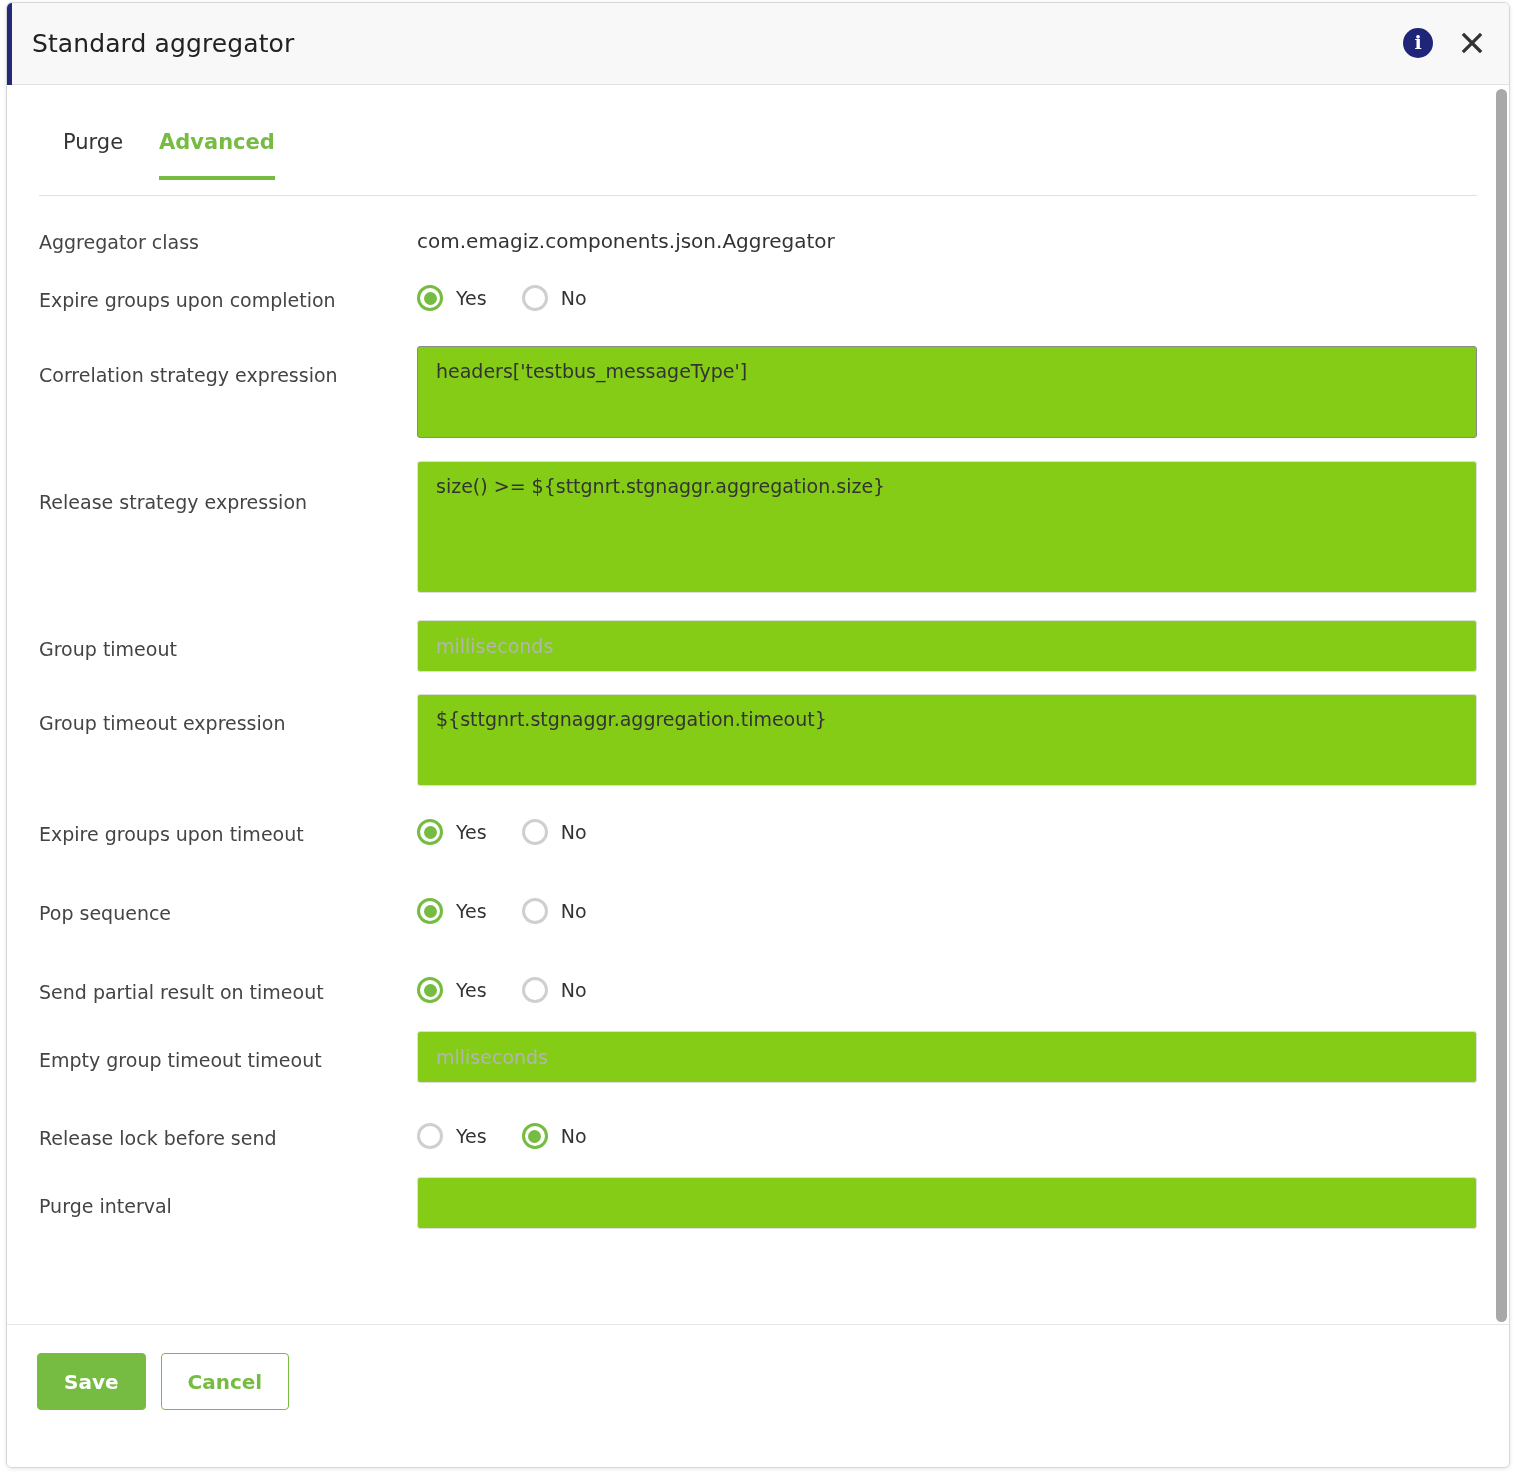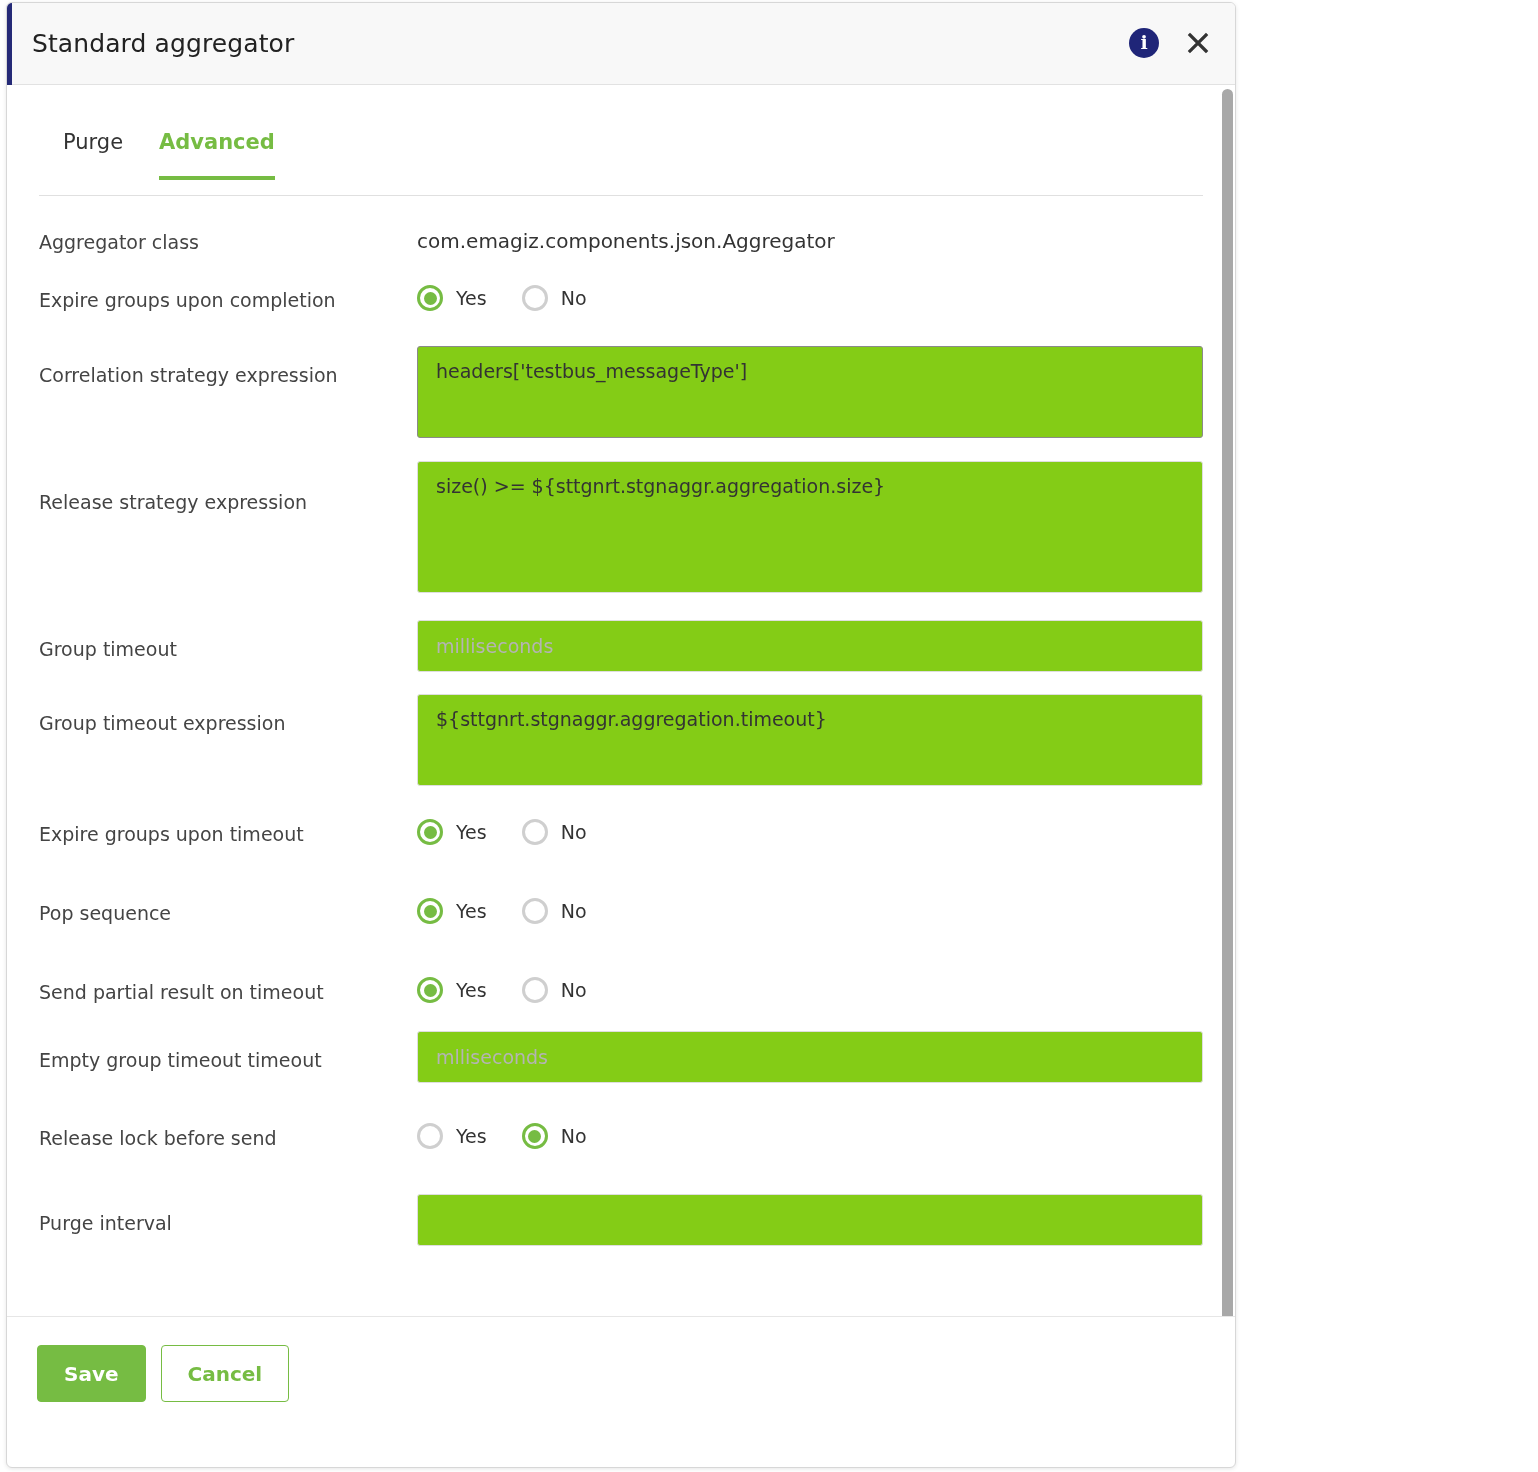--- a/index.html
+++ b/index.html
@@ -11,21 +11,21 @@
     width: 1538px;
     height: 1472px;
     font-family: "DejaVu Sans", "Liberation Sans", sans-serif;
     overflow: hidden;
   }
 
   .modal {
     position: absolute;
     left: 6px;
     top: 2px;
-    width: 1230px;
+    width: 1504px;
     height: 1466px;
     background: #ffffff;
     border: 1px solid #d7d7d7;
     border-radius: 6px;
     box-sizing: border-box;
     box-shadow: 0 1px 4px rgba(0,0,0,0.10);
     overflow: hidden;
   }
 
   
@@ -215,31 +215,31 @@
   .r-expire1    { margin-top: 32px; }
   .r-corr       { margin-top: 35px; }
   .r-release    { margin-top: 23px; }
   .r-gtimeout   { margin-top: 27px; }
   .r-gtimeoutx  { margin-top: 22px; }
   .r-expire2    { margin-top: 33px; }
   .r-pop        { margin-top: 53px; }
   .r-send       { margin-top: 53px; }
   .r-empty      { margin-top: 28px; }
   .r-lock       { margin-top: 40px; }
-  .r-purge      { margin-top: 45px; justify-content: space-between; }
+  .r-purge      { margin-top: 28px; justify-content: space-between; }
 
   
   .label-mid { padding-top: 18px; }
   .label-mid2 { padding-top: 30px; }
 
   
   .modal-footer {
     position: absolute;
     left: 0;
-    bottom: 8px;
+    bottom: 0;
     width: 100%;
     height: 143px;
     background: #ffffff;
     border-top: 1px solid #e6e6e6;
     box-sizing: border-box;
   }
   .footer-buttons {
     position: absolute;
     left: 30px;
     top: 28px;

